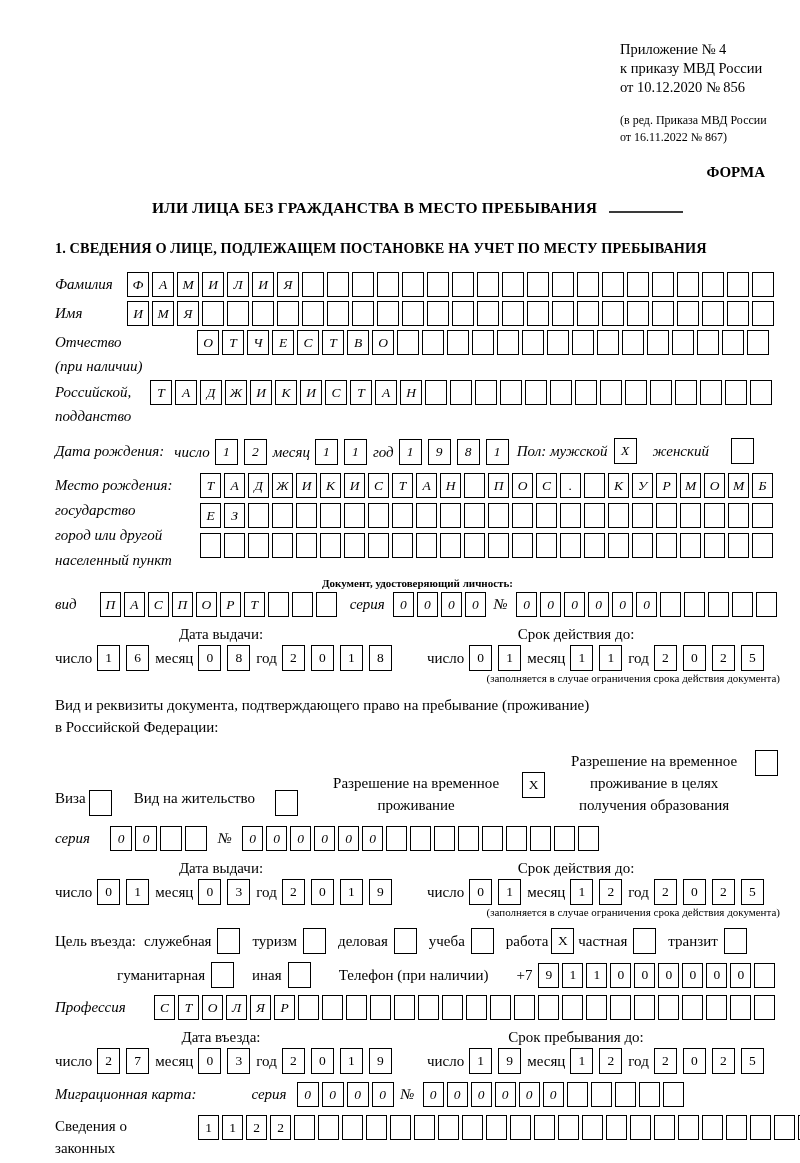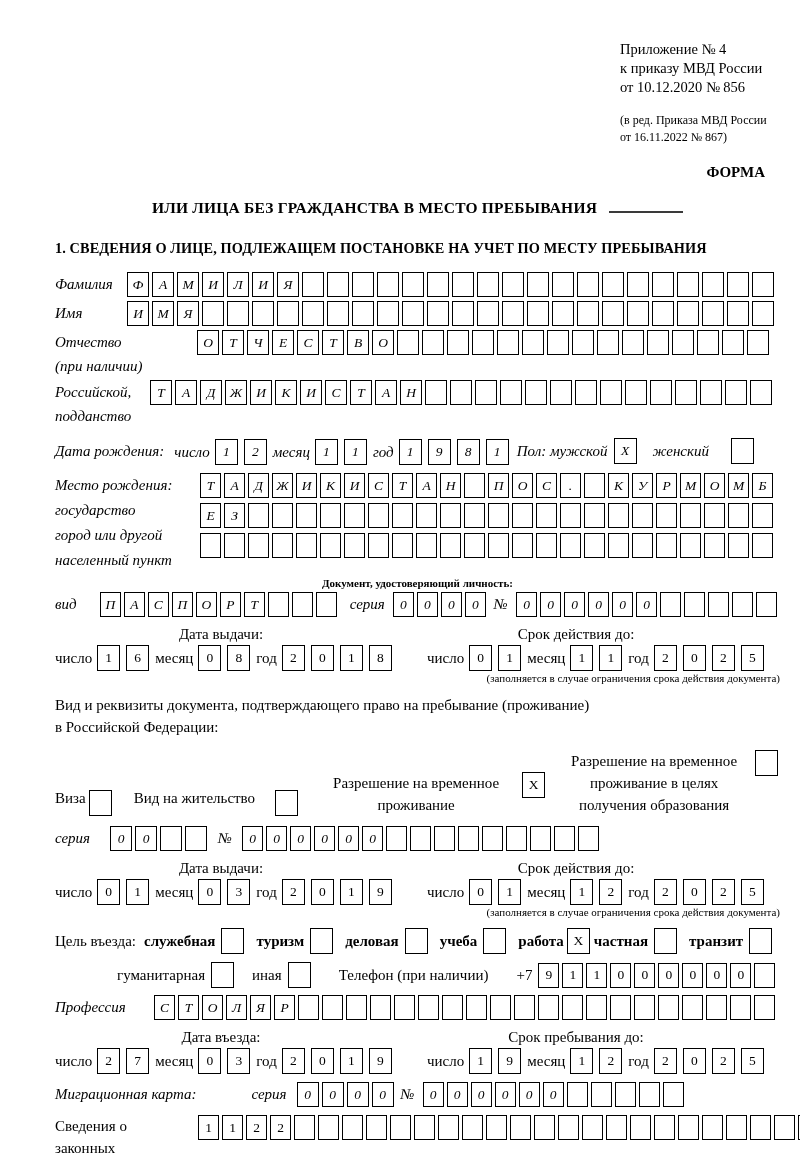--- a/index.html
+++ b/index.html
@@ -43,21 +43,21 @@
   .drow{display:flex;align-items:center;margin-top:2px;}
   .drow .dl{margin-right:5px;}
   .note{font-size:11px;text-align:right;margin-top:1px;}
   
   .optrow{display:flex;align-items:flex-end;margin-top:12px;}
   .opt{display:flex;align-items:flex-start;}
   .cblock{display:block;text-align:center;line-height:22px;}
   .cblock span{display:block;}
   
   .prow{display:flex;align-items:center;margin-top:10px;}
-  .prow .plbl{margin-left:12px;font-weight:bold;}
+  .prow .plbl{margin-left:12px;}
   .prow .plbl.first{margin-left:8px;}
   
   .legal{display:flex;align-items:flex-start;margin-top:8px;}
   .legal .llbl{flex:none;width:143px;line-height:22px;}
   .legal .llbl span{display:block;}
   .legal .rows .row0{margin-top:0;}
   .txt{margin-top:10px;line-height:22px;}
 </style>
 </head>
 <body>

